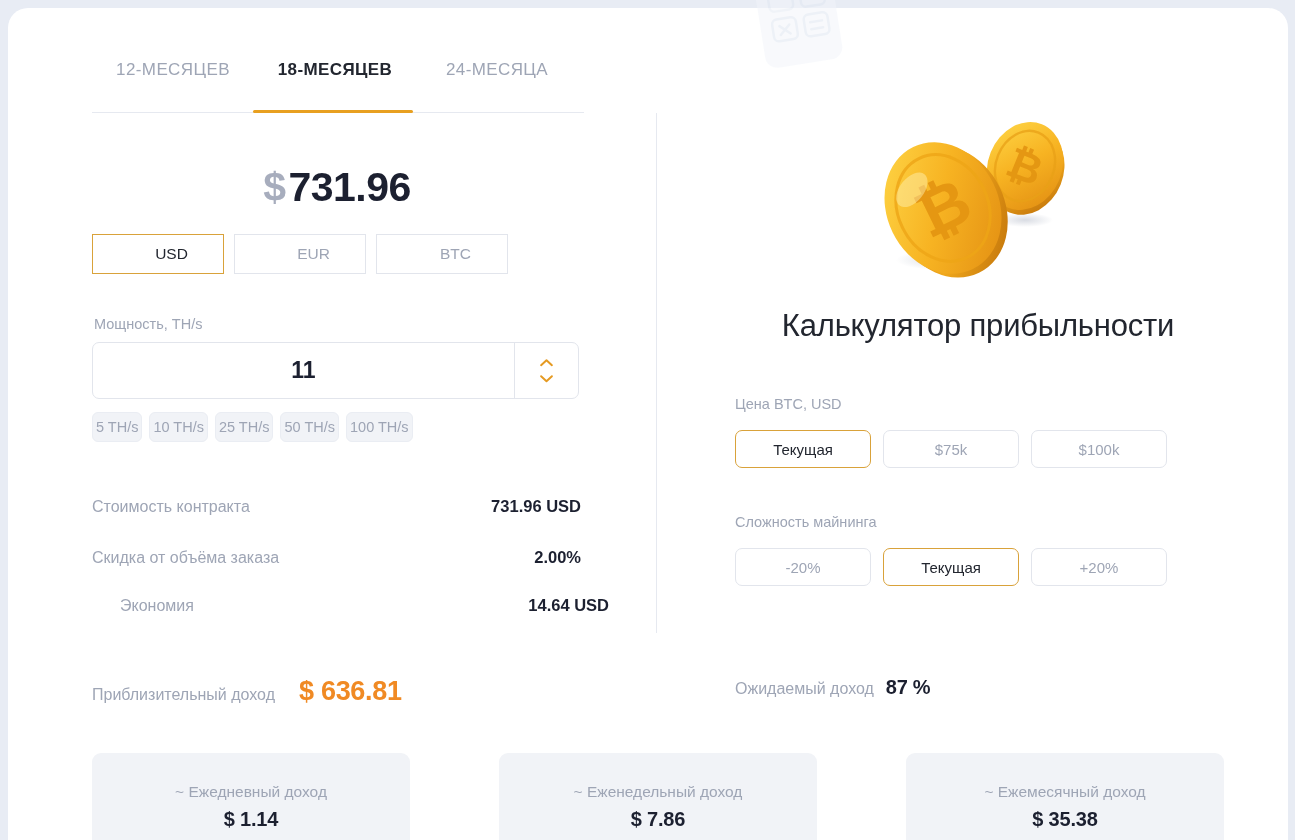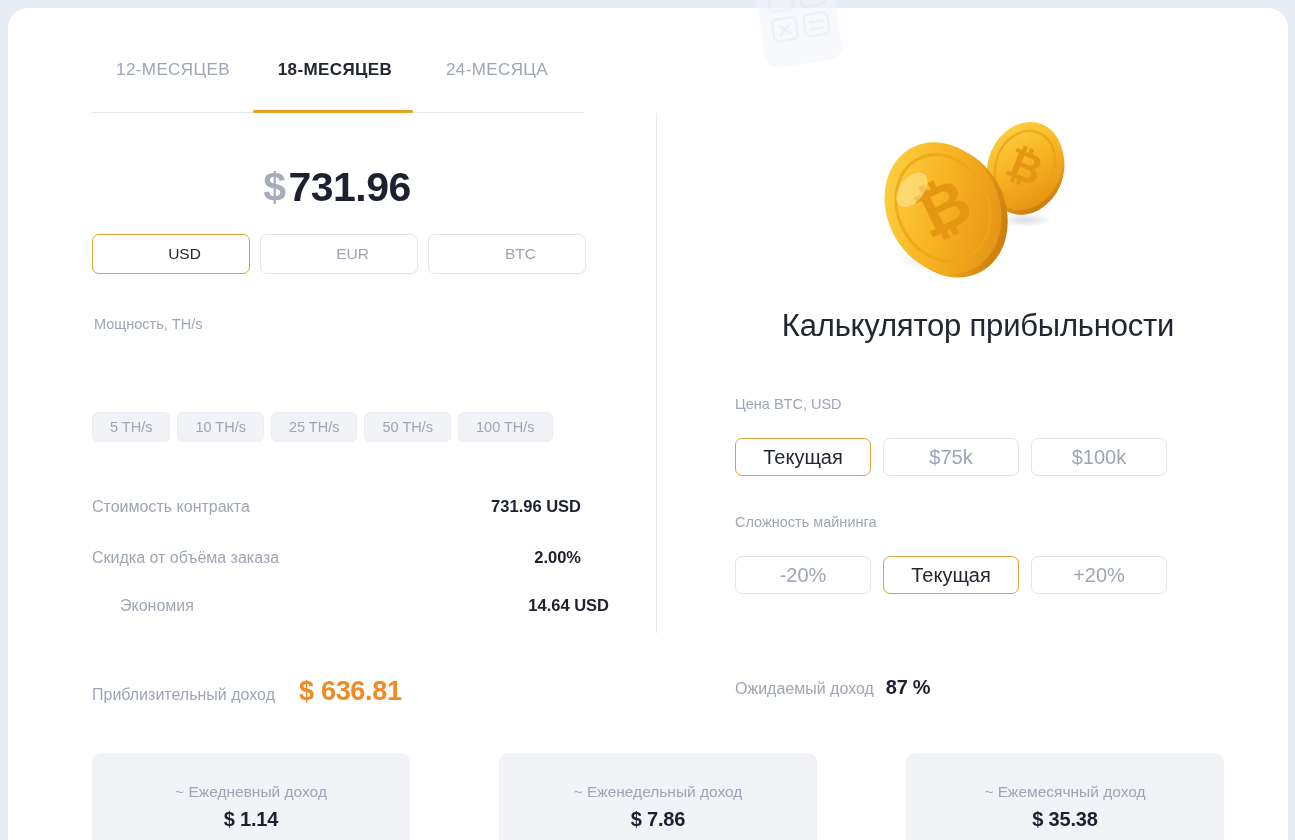--- a/index.html
+++ b/index.html
@@ -100,23 +100,23 @@
   .price-big .cur { color: #a7adbd; margin-right: 3px; }
 
   .cur-row {
     position: absolute;
     left: 84px;
     top: 226px;
     display: flex;
     gap: 10px;
   }
   .cur-btn {
-    width: 158px;
+    width: 132px;
     height: 40px;
-    border-radius: 7px;
+    border-radius: 0;
     border: 1px solid #e2e5ec;
     background: #fff;
     color: #9ea5b5;
     font-size: 15.5px;
     font-family: "Liberation Sans", sans-serif;
     cursor: pointer;
     display: flex; align-items: center; justify-content: center; padding-left: 27px;
   }
   .cur-btn.active {
     border: 1.6px solid #d9a23a;
@@ -166,21 +166,21 @@
 
   .presets {
     position: absolute;
     left: 84px;
     top: 404px;
     display: flex;
     gap: 7px;
   }
   .preset {
     height: 30px;
-    padding: 0 17px;
+    padding: 0 3px;
     border-radius: 6px;
     border: 1px solid #eaedf3;
     background: #f1f3f7;
     color: #9ea5b5;
     font-size: 14.5px;
     font-family: "Liberation Sans", sans-serif;
     cursor: pointer;
     display: flex; align-items: center; justify-content: center;
   }
 
@@ -228,24 +228,24 @@
   }
   .opt-btc  { left: 727px; top: 422px; }
   .opt-diff { left: 727px; top: 540px; }
   .opt-btn {
     width: 136px;
     height: 38px;
     border-radius: 7px;
     border: 1px solid #e2e5ec;
     background: #fff;
     color: #9ea5b5;
-    font-size: 20px;
+    font-size: 15px;
     font-family: "Liberation Sans", sans-serif;
     cursor: pointer;
-    display: flex; align-items: center; justify-content: center; margin-top: 8px;
+    display: flex; align-items: center; justify-content: center;
   }
   .opt-btn.active {
     border: 1.6px solid #d9a23a;
     color: #22262f;
   }
 
   
   .sum-left {
     position: absolute;
     left: 84px;
@@ -318,20 +318,31 @@
     <span class="cur">$</span><span>731.96</span>
   </div>
 
   <div class="cur-row">
     <button class="cur-btn active">USD</button>
     <button class="cur-btn">EUR</button>
     <button class="cur-btn">BTC</button>
   </div>
 
   <div class="field-label lbl-power">Мощность, TH/s</div>
+  <div class="power-wrap">
+    <input class="power-input" type="text" value="11" style="">
+    <div class="power-stepper">
+      <svg class="chev" viewBox="0 0 16 10">
+        <path d="M2 8 L8 2.5 L14 8" fill="none" stroke="#e59a22" stroke-width="2.2" stroke-linecap="round" stroke-linejoin="round"></path>
+      </svg>
+      <svg class="chev" viewBox="0 0 16 10">
+        <path d="M2 2.5 L8 8 L14 2.5" fill="none" stroke="#e59a22" stroke-width="2.2" stroke-linecap="round" stroke-linejoin="round"></path>
+      </svg>
+    </div>
+  </div>
 
   <div class="presets">
     <button class="preset">5 TH/s</button>
     <button class="preset">10 TH/s</button>
     <button class="preset">25 TH/s</button>
     <button class="preset">50 TH/s</button>
     <button class="preset">100 TH/s</button>
   </div>
 
   <div class="detail-row dr1">

